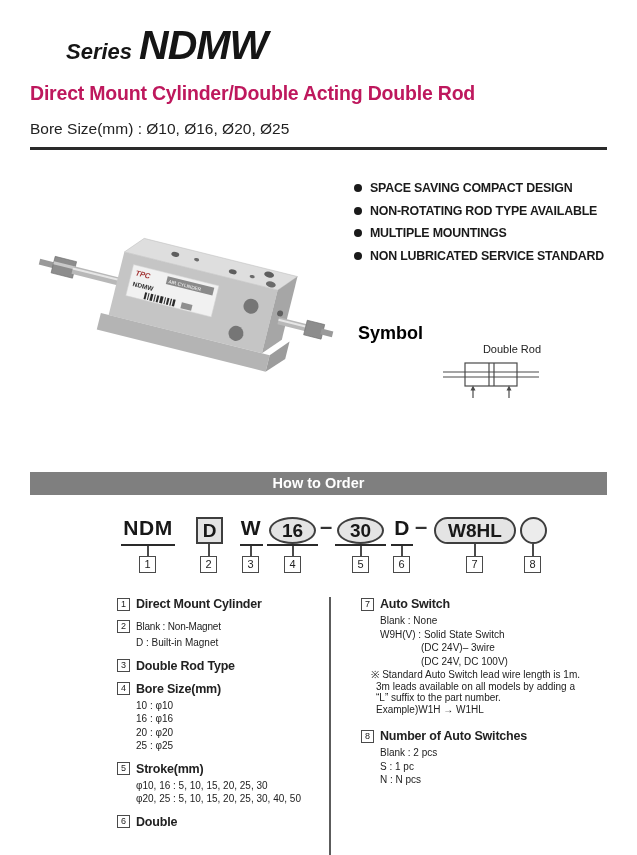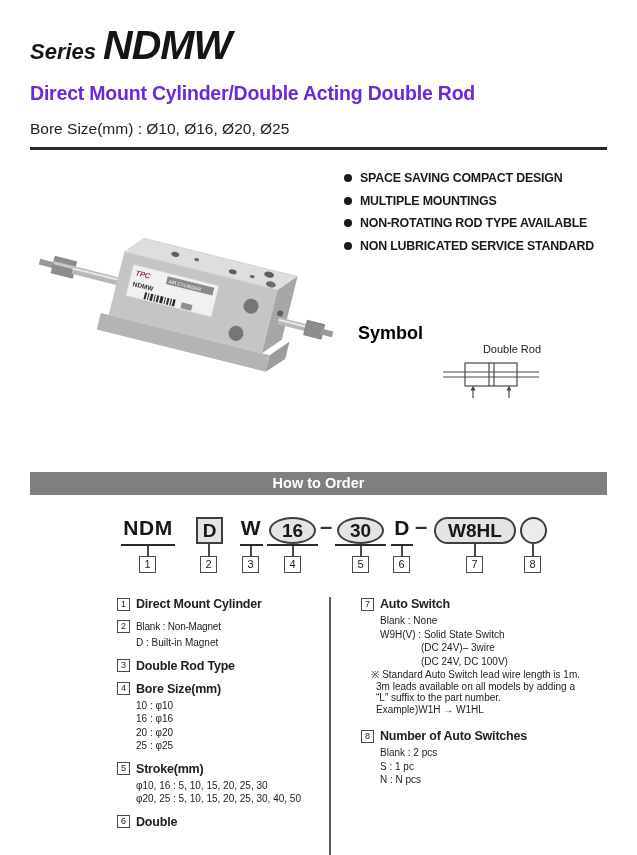--- a/index.html
+++ b/index.html
@@ -1,28 +1,28 @@
 <!DOCTYPE html>
 <html><head>
 <meta charset="utf-8">
 <style>
   html,body{margin:0;padding:0;background:#fff;}
   .page{position:relative;width:637px;height:855px;background:#ffffff;overflow:hidden;
         font-family:"Liberation Sans",sans-serif;color:#1c1c1c;}
 
   
   .series-line{position:absolute;left:30px;top:22px;display:flex;align-items:baseline;}
-  .series-prefix{font-style:italic;font-weight:600;font-size:22px;color:#151515;}
+  .series-prefix{font-style:italic;font-weight:600;font-size:22px;color:#151515;margin-left:36px;}
   .series-name{font-style:italic;font-weight:bold;font-size:41px;letter-spacing:-1px;color:#151515;margin-left:7px;}
-  .page-title{position:absolute;left:30px;top:82px;font-weight:bold;font-size:19.5px;letter-spacing:-0.2px;color:#6d28d9;}
+  .page-title{position:absolute;left:30px;top:82px;font-weight:bold;font-size:19.5px;letter-spacing:-0.2px;color:#be185d;}
   .bore-line{position:absolute;left:30px;top:120px;font-size:15.5px;color:#222;}
   .head-rule{position:absolute;left:30px;top:147px;width:577px;height:3px;background:#2a2a2a;}
 
   
-  .features{position:absolute;left:344px;top:171px;list-style:none;margin:0;padding:0;}
+  .features{position:absolute;left:344px;top:171px;list-style:none;margin:10px;padding:0;}
   .features li{display:flex;align-items:center;margin-bottom:8.5px;font-size:12.4px;font-weight:bold;
                letter-spacing:-0.2px;color:#1a1a1a;}
   .bullet-dot{width:8px;height:8px;border-radius:50%;background:#1a1a1a;margin-right:8px;flex:0 0 auto;}
 
   
   .symbol-heading{position:absolute;left:358px;top:323px;font-size:18px;font-weight:600;color:#000000;}
   .symbol-label{position:absolute;left:441px;top:343px;width:100px;text-align:right;font-size:11px;color:#222;}
   .symbol-svg{position:absolute;left:441px;top:358px;}
 
   
@@ -130,25 +130,25 @@
     </g>
   </svg>
 
   <ul class="features">
     <li>
         <span class="bullet-dot"></span>
         <span>SPACE SAVING COMPACT DESIGN</span>
       </li>
     <li>
         <span class="bullet-dot"></span>
+        <span>NON-ROTATING ROD TYPE AVAILABLE</span>
+      </li>
+    <li>
+        <span class="bullet-dot"></span>
         <span>MULTIPLE MOUNTINGS</span>
-      </li>
-    <li>
-        <span class="bullet-dot"></span>
-        <span>NON-ROTATING ROD TYPE AVAILABLE</span>
       </li>
     <li>
         <span class="bullet-dot"></span>
         <span>NON LUBRICATED SERVICE STANDARD</span>
       </li>
   </ul>
 
   <div class="symbol-heading">Symbol</div>
   <div class="symbol-label">Double Rod</div>
   <svg class="symbol-svg" width="100" height="42" viewBox="0 0 100 42">

